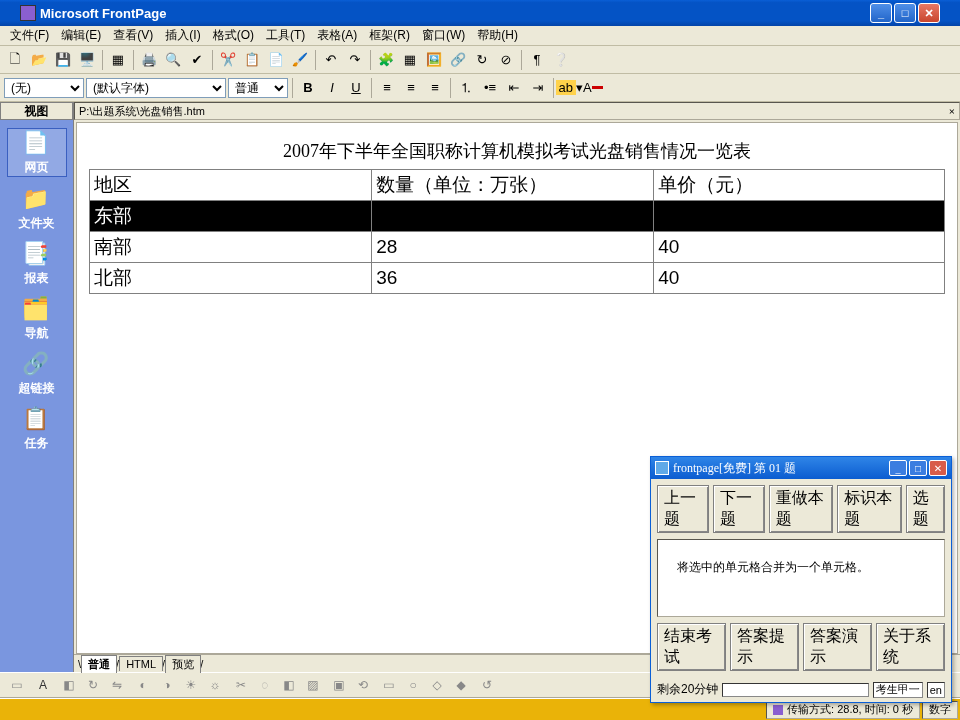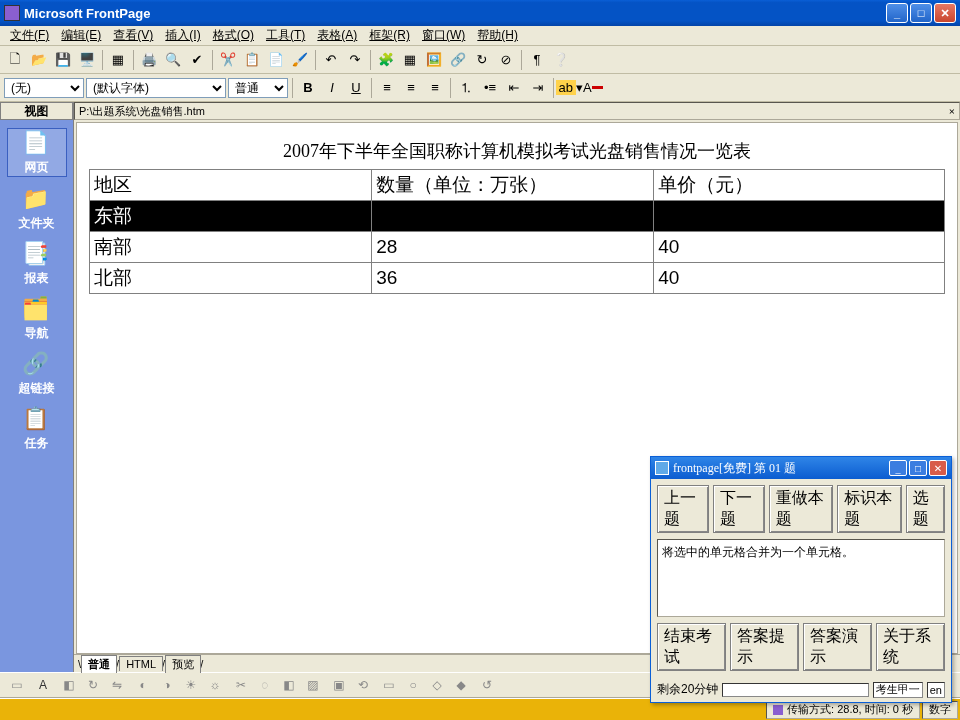--- a/index.html
+++ b/index.html
@@ -1,29 +1,29 @@
 <!DOCTYPE html>
 <html><head>
 <meta charset="utf-8">
 <style>
 * { box-sizing: border-box; margin: 0; padding: 0; }
 body { font-family: "SimSun", "宋体", Tahoma, sans-serif; font-size: 12px; width: 960px; height: 720px; overflow: hidden; background: #ece9d8; position: relative; }
 
 
-.titlebar { height: 26px; background: linear-gradient(to bottom, #0a5fd6 0%, #0453c5 10%, #0453c5 80%, #0344a8 100%); color: white; display: flex; align-items: center; padding: 0 4px; font-family: Tahoma, sans-serif; font-weight: bold; font-size: 13px; }
+.titlebar { height: 26px; background: linear-gradient(to bottom, #0a5fd6 0%, #0453c5 10%, #0453c5 80%, #0344a8 100%); color: white; display: flex; align-items: center; padding: 0 20px; font-family: Tahoma, sans-serif; font-weight: bold; font-size: 13px; }
 .titlebar .app-icon { width: 16px; height: 16px; background: #8a5fd0; margin-right: 4px; border: 1px solid #333; }
 .titlebar .title { flex: 1; }
 .titlebar .winbtns { display: flex; gap: 2px; }
 .titlebar .winbtn { width: 22px; height: 20px; border: 1px solid #fff; display: flex; align-items: center; justify-content: center; font-weight: bold; font-size: 11px; border-radius: 3px; }
 .winbtn.min, .winbtn.max { background: linear-gradient(to bottom,#4f8fe8,#2265c9); }
 .winbtn.close { background: linear-gradient(to bottom,#e87864,#c8462e); }
 
 
 .menubar { height: 20px; background: #ece9d8; border-bottom: 1px solid #c0bca4; display: flex; align-items: center; padding-left: 4px; }
-.menubar .menu { padding: 2px 6px; cursor: default; text-decoration: underline; }
+.menubar .menu { padding: 2px 6px; cursor: default; }
 
 
 .toolbar { height: 28px; background: #ece9d8; border-bottom: 1px solid #c0bca4; display: flex; align-items: center; padding: 0 4px; gap: 2px; }
 .toolbar .btn { width: 22px; height: 22px; border: 1px solid transparent; display: flex; align-items: center; justify-content: center; font-size: 13px; cursor: default; }
 .toolbar .sep { width: 1px; height: 20px; background: #aca899; margin: 0 2px; }
 .toolbar .dropdown { height: 20px; border: 1px solid #7f9db9; background: white; font-size: 12px; padding: 0 2px; }
 .toolbar .dropdown.style1 { width: 80px; }
 .toolbar .dropdown.font1 { width: 140px; }
 .toolbar .dropdown.size1 { width: 60px; }
 .toolbar .colorsq { width: 12px; height: 3px; }
@@ -60,21 +60,21 @@
 
 
 .examdlg { position: absolute; left: 650px; top: 456px; width: 302px; background: #ece9d8; border: 1px solid #0a5fd6; font-size: 12px; box-shadow: 2px 2px 4px rgba(0,0,0,0.3); }
 .examdlg .dlgtitle { height: 22px; background: linear-gradient(to bottom,#2f85e7,#0b5cd0); color: white; display: flex; align-items: center; padding: 0 4px; font-family: "SimSun","宋体",Tahoma; font-size: 12px; }
 .examdlg .dlgtitle .ticon { width: 14px; height: 14px; background:#5fa9e8; margin-right:4px; border:1px solid #fff;}
 .examdlg .dlgtitle .flex { flex: 1; }
 .examdlg .dlgtitle .dwin { width: 18px; height: 16px; background:#3b7de0; border:1px solid #fff; margin-left:2px; display:flex;align-items:center;justify-content:center;font-size:10px;color:#fff;border-radius:2px;}
 .examdlg .dlgtitle .dwin.red { background:#d85c4a;}
 .examdlg .btnrow { display: flex; padding: 6px; gap: 4px; }
 .examdlg .ebtn { border: 1px solid #808080; background: #ece9d8; padding: 2px 6px; font-size: 16px; cursor: default; box-shadow: inset 1px 1px 0 #fff, inset -1px -1px 0 #888; }
-.examdlg .qtext { border: 1px inset #aca899; margin: 0 6px; padding: 4px; height: 78px; background: white; overflow: auto; }
+.examdlg .qtext { border: 1px inset #aca899; margin: 0 6px; padding: 19px; height: 78px; background: white; overflow: auto; }
 .examdlg .bottomline { display: flex; align-items: center; padding: 4px 6px; gap: 4px; }
 .examdlg .progress { flex: 1; height: 14px; border: 1px inset #888; background: white; }
 .examdlg .miniselect { border: 1px inset #888; background: white; padding: 0 2px; height: 16px; font-size: 11px; display: inline-flex; align-items: center; }
 </style>
 </head>
 <body>
 
 <div class="titlebar">
   <div class="app-icon"></div>
   <div class="title">Microsoft FrontPage</div>

